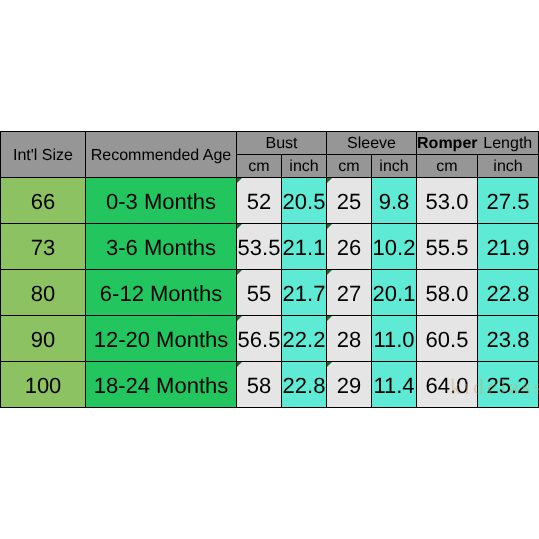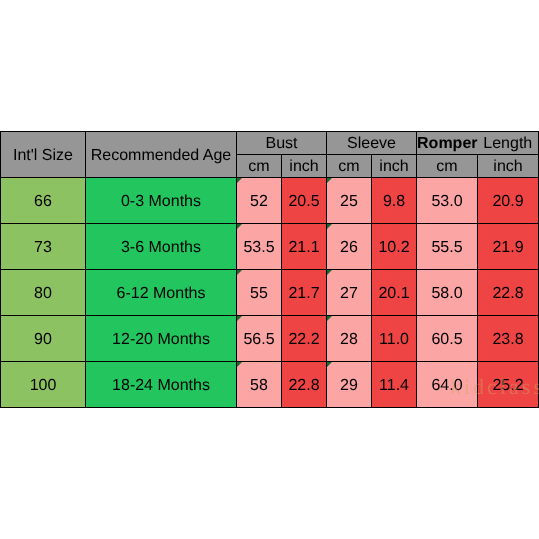--- a/index.html
+++ b/index.html
@@ -14,30 +14,30 @@
   table.chart{
     position:absolute;left:0px;top:131px;width:538px;
     border-collapse:collapse;
     table-layout:fixed;
   }
   table.chart td{
     border:1px solid #000000;
     text-align:center;
     vertical-align:middle;
     color:#000000;
-    font-size:16px;
+    font-size:22px;
     padding:0;
     position:relative;
   }
   table.chart td.hdr{background:#969696;height:20px;font-size:16px;padding-top:2px;padding-bottom:0;}
   td.sz{background:#8DC263;}
   td.age{background:#22c55e;}
   table.chart td.dat{height:43px;padding-top:2px;}
-  td.white{background:#fca5a5;}
-  td.lblue{background:#ef4444;}
+  td.white{background:#e5e5e5;}
+  td.lblue{background:#5eead4;}
   table.chart td.nobr{border-right:none;font-weight:bold;}
   table.chart td.nobl{border-left:none;}
   .tri{position:absolute;left:0;top:0;width:0;height:0;
        border-left:5px solid #186b2c;border-bottom:5px solid transparent;}
   .wm{position:absolute;color:rgba(208,166,104,0.40);font-size:22px;
       letter-spacing:3.0px;font-family:"Liberation Serif", serif;
       white-space:nowrap;line-height:18px;}
 </style>
 </head>
 <body>
@@ -72,21 +72,21 @@
         <td class="hdr">inch</td>
       </tr>
       <tr>
         <td class="sz dat">66</td>
         <td class="age dat">0-3 Months</td>
         <td class="white dat"><span class="tri"></span><span>52</span></td>
         <td class="lblue dat">20.5</td>
         <td class="white dat"><span class="tri"></span><span>25</span></td>
         <td class="lblue dat">9.8</td>
         <td class="white dat">53.0</td>
-        <td class="lblue dat">20.9</td>
+        <td class="lblue dat">27.5</td>
       </tr>
       <tr>
         <td class="sz dat">73</td>
         <td class="age dat">3-6 Months</td>
         <td class="white dat"><span class="tri"></span><span>53.5</span></td>
         <td class="lblue dat">21.1</td>
         <td class="white dat"><span class="tri"></span><span>26</span></td>
         <td class="lblue dat">10.2</td>
         <td class="white dat">55.5</td>
         <td class="lblue dat">21.9</td>

